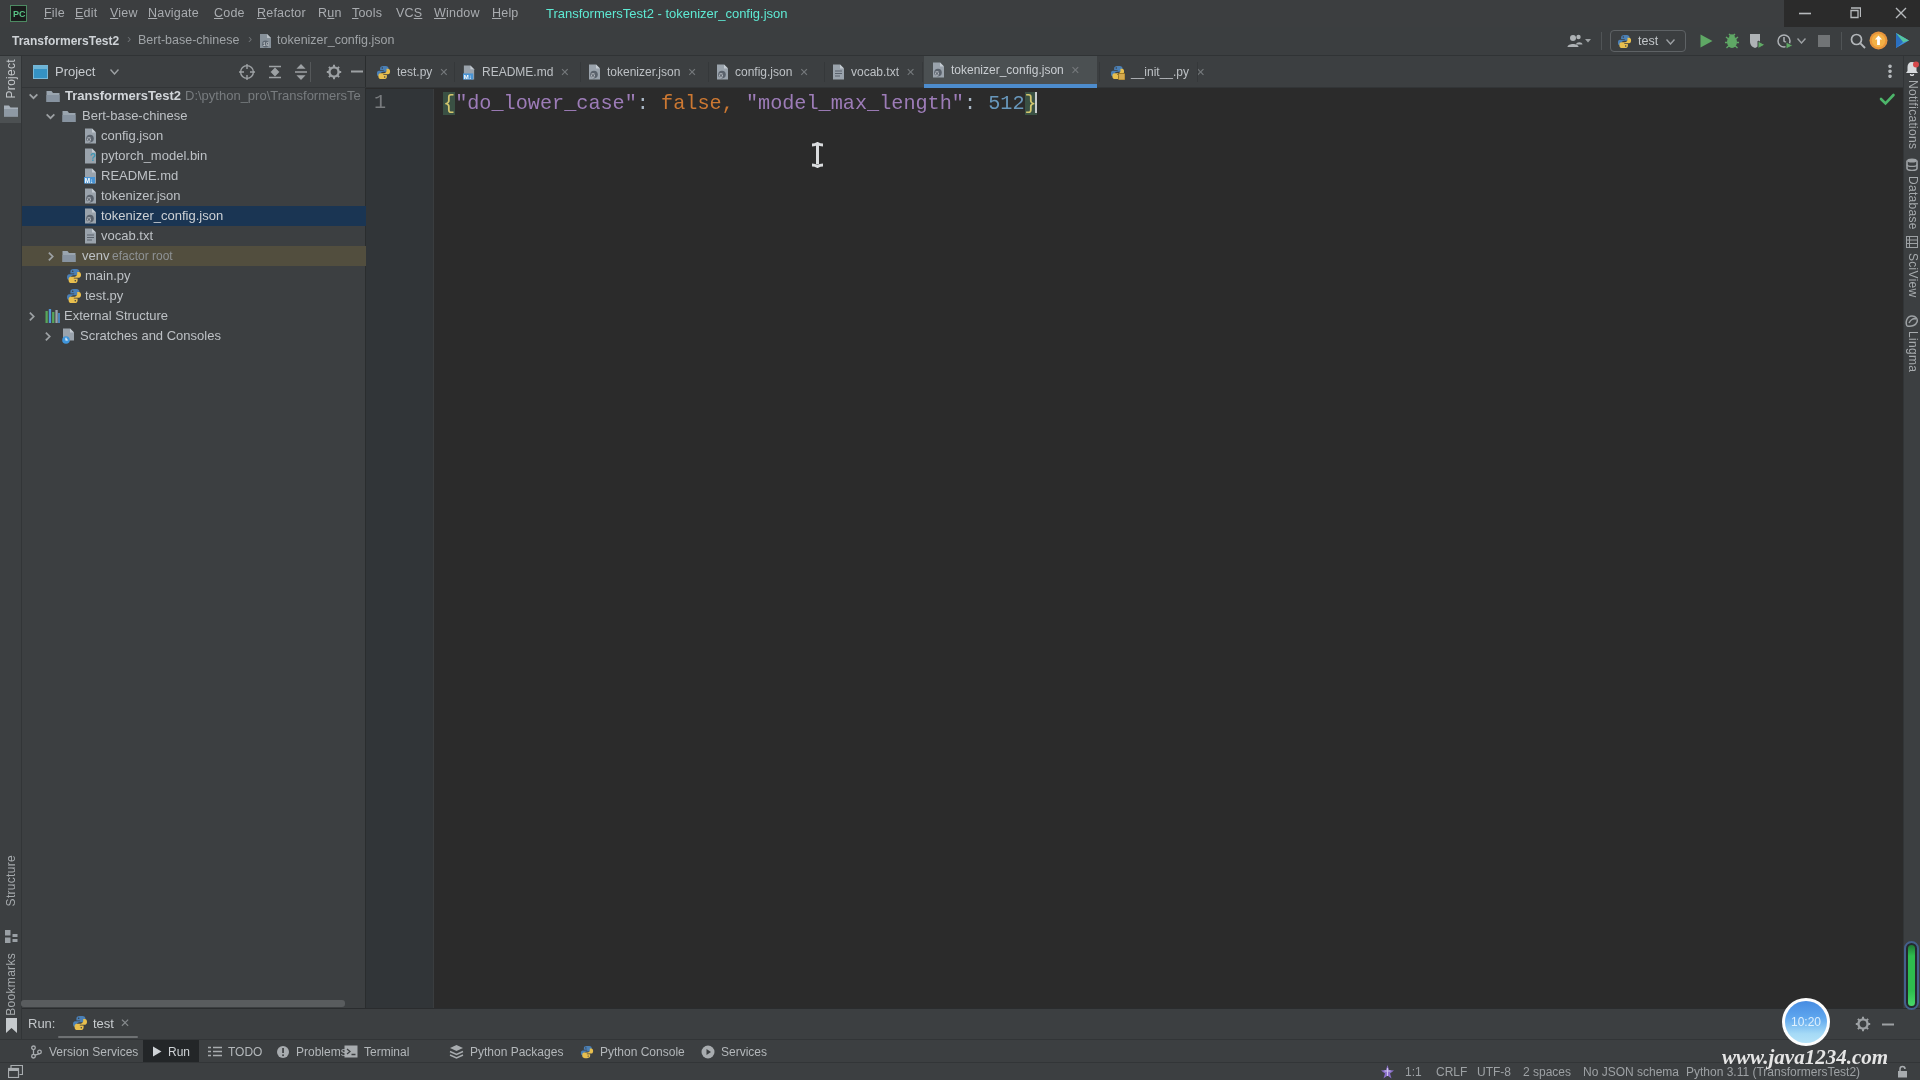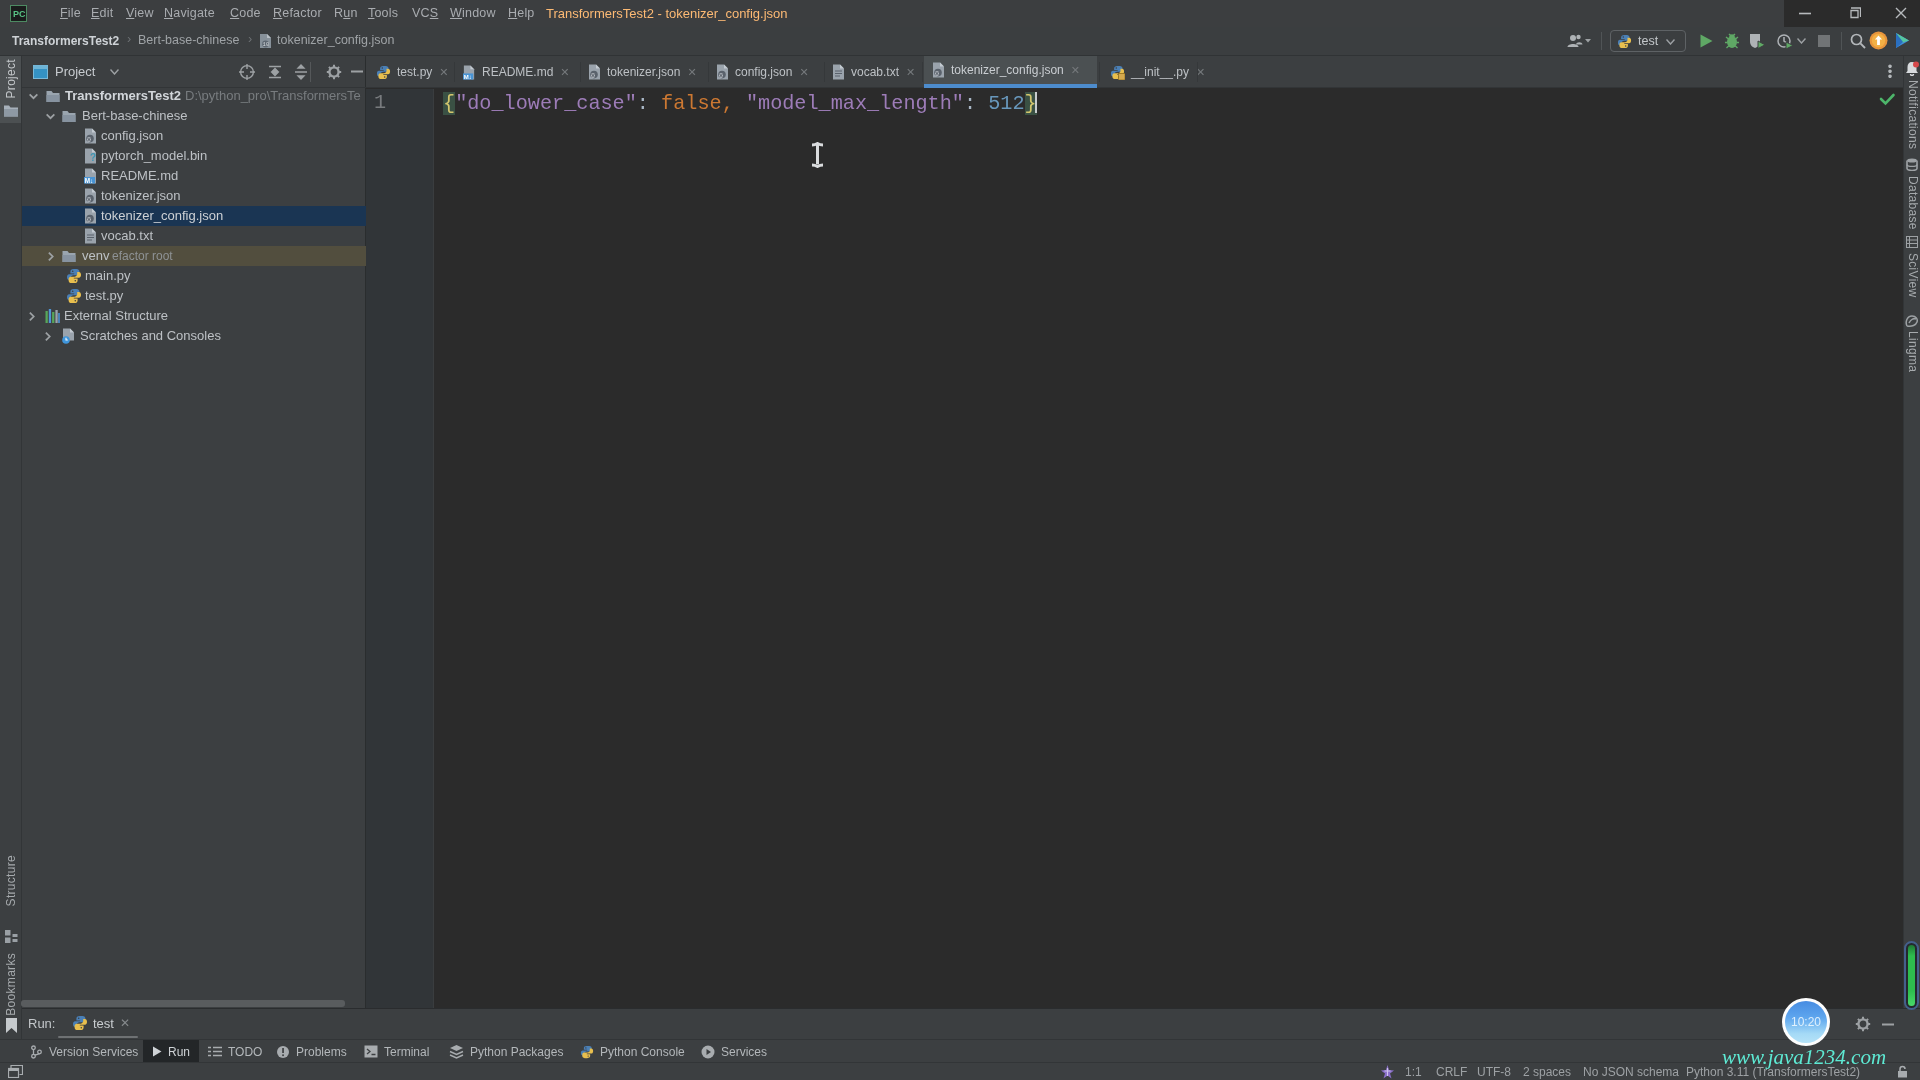--- a/index.html
+++ b/index.html
@@ -2,22 +2,22 @@
 <html><head>
 <meta charset="utf-8">
 <style>
   * { margin:0; padding:0; box-sizing:border-box; }
   html,body { width:1920px; height:1080px; overflow:hidden; background:#2b2b2b;
     font-family:"Liberation Sans", sans-serif; }
   .abs { position:absolute; }
   #stage { position:relative; width:1920px; height:1080px; }
   
   #titlebar { left:0; top:0; width:1784px; height:27px; background:#3c3e40; color:#a9acb0; font-size:12.5px; }
-  #titlebar .menu { position:absolute; top:6px; letter-spacing:0.2px;margin-left:16px; }
-  #wintitle { position:absolute; left:546px; top:6px; color:#fdba74; font-size:13px; }
+  #titlebar .menu { position:absolute; top:6px; letter-spacing:0.2px; }
+  #wintitle { position:absolute; left:546px; top:6px; color:#5eead4; font-size:13px; }
   
   #crumbs { left:0; top:27px; width:1920px; height:29px; background:#3b3e40; border-bottom:1px solid #303335; font-size:12.5px; color:#9fa3a6; }
   
   #leftstripe { left:0; top:56px; width:22px; height:1006px; background:#3c3f41; border-right:1px solid #323537; }
   .vlabel { position:absolute; writing-mode:vertical-rl; transform:rotate(180deg); font-size:12px; color:#a6aaad; letter-spacing:0.3px; }
   .vlabel-r { position:absolute; writing-mode:vertical-rl; font-size:12px; color:#a6aaad; letter-spacing:0.3px; }
   
   #ppanel { left:22px; top:56px; width:344px; height:952px; background:#3c3f41; border-right:1px solid #2a2d2e; }
   #phead { position:absolute; left:0; top:0; width:344px; height:32px; border-bottom:1px solid #323537; }
   #ptree { position:absolute; left:0; top:30px; width:344px; height:922px; font-size:13px; color:#bdc1c5; }
@@ -467,21 +467,21 @@
       <span>TODO</span>
     </div>
     <div class="sbtn" style="left:276px">
       <svg width="14" height="14" viewBox="0 0 14 14">
           <circle cx="7" cy="7" r="6" fill="#a8acaf"></circle>
           <rect x="6.2" y="3" width="1.7" height="5" fill="#3c3f41"></rect>
           <rect x="6.2" y="9.4" width="1.7" height="1.7" fill="#3c3f41"></rect>
         </svg>
       <span>Problems</span>
     </div>
-    <div class="sbtn" style="left:364px">
+    <div class="sbtn" style="left:344px">
       <svg width="14" height="13" viewBox="0 0 14 13">
           <rect x="0.5" y="0.5" width="13" height="12" fill="#a8acaf"></rect>
           <path d="M3 4 l3 2.5 L3 9 M7.5 9.5 h4" stroke="#3c3f41" stroke-width="1.3" fill="none"></path>
         </svg>
       <span>Terminal</span>
     </div>
     <div class="sbtn" style="left:449px">
       <svg width="15" height="14" viewBox="0 0 15 14">
           <path d="M7.5 0 L14 3 L7.5 6 L1 3 z" fill="#a8acaf"></path>
           <path d="M1 6.5 l6.5 3 l6.5 -3 M1 10 l6.5 3 l6.5 -3" stroke="#a8acaf" stroke-width="1.4" fill="none"></path>
@@ -526,15 +526,15 @@
   <div class="abs" id="overlays" style="left:0;top:0;width:1920px;height:1080px;pointer-events:none;">
     <div class="abs" style="left:21px;top:1000px;width:324px;height:7px;background:#595c5e;border-radius:3px"></div>
     <div class="abs" style="left:1904px;top:941px;width:15px;height:69px;border:2px solid #44608c;border-radius:8px;background:#24292e">
       <div class="abs" style="left:2px;top:2px;width:7px;height:61px;background:linear-gradient(180deg,#1f7a35 0%,#2ebd4e 18%,#2ebd4e 75%,#49d96a 100%);border-radius:4px"></div>
     </div>
     <div class="abs" style="left:1782px;top:998px;width:48px;height:48px;border-radius:50%;background:#fdfdfd">
       <div class="abs" style="left:3px;top:3px;width:42px;height:42px;border-radius:50%;background:linear-gradient(180deg,#478ce2 0%,#5ea6ee 40%,#a5daf6 78%,#b5e2f8 100%)">
         <span class="abs" style="left:0;top:14px;width:42px;text-align:center;color:rgba(242,250,255,0.85);font-size:12px">10:20</span>
       </div>
     </div>
-    <span class="abs" style="left:1722px;top:1045px;font-family:'Liberation Serif',serif;font-style:italic;font-weight:normal;font-size:21px;color:#5eead4">www.java1234.com</span>
+    <span class="abs" style="left:1722px;top:1045px;font-family:'Liberation Serif',serif;font-style:italic;font-weight:bold;font-size:21px;color:#e5e5e5">www.java1234.com</span>
   </div>
 </div>
 
 </body></html>

